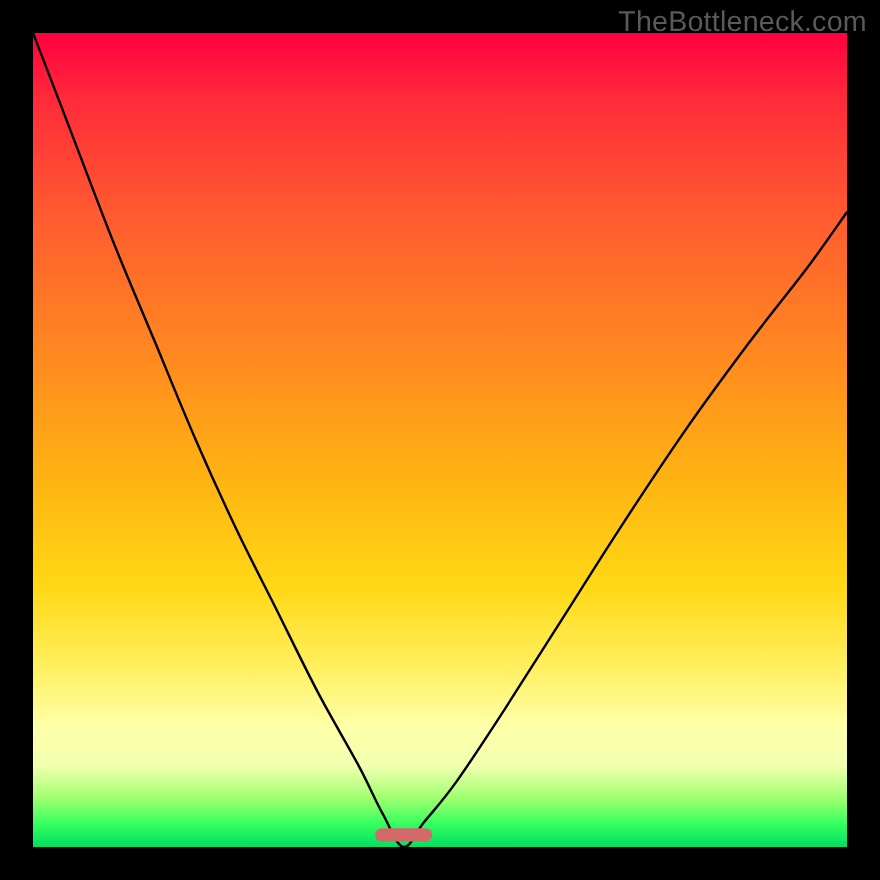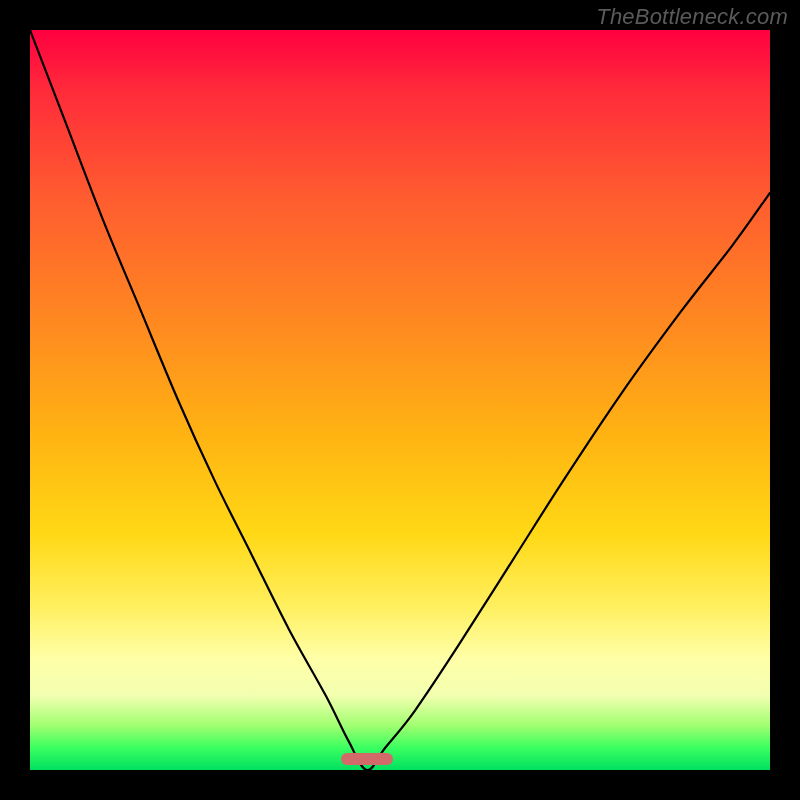--- a/index.html
+++ b/index.html
@@ -52,25 +52,24 @@
     position: absolute;
     height: 12px;
     border-radius: 6px;
     background: #d36a6a;
   }
   .watermark {
     position: absolute;
     top: 4px;
     right: 12px;
     color: #5a5a5a;
-    font-size: 22px;
+    font-size: 26px;
     font-weight: 500;
     letter-spacing: 0.2px;
     user-select: none;
-    font-style: italic;
   }
 </style>
 </head>
 <body>
 
 <div class="frame">
 
   <div class="watermark">TheBottleneck.com</div>
 
   <div class="plot-area">

